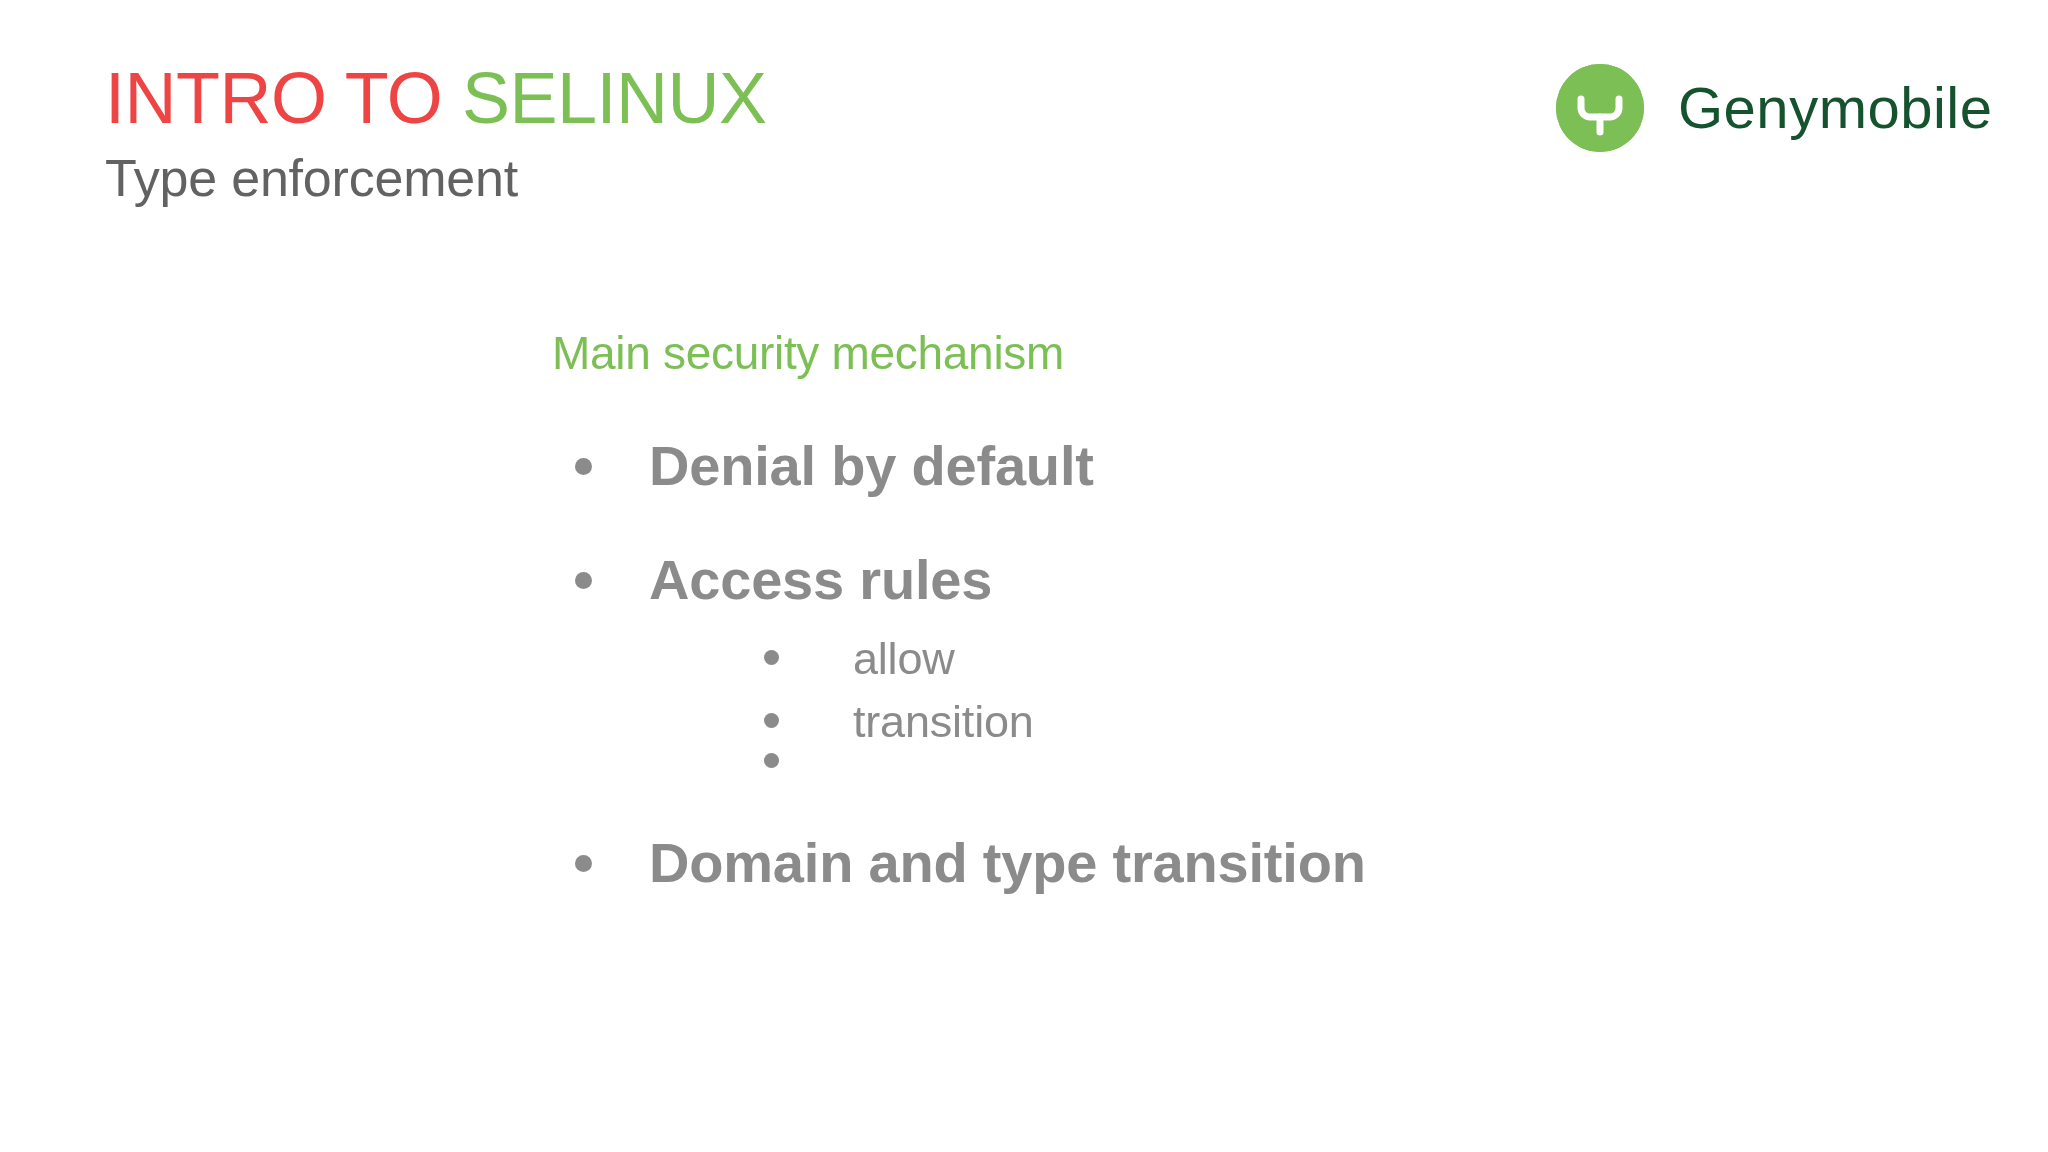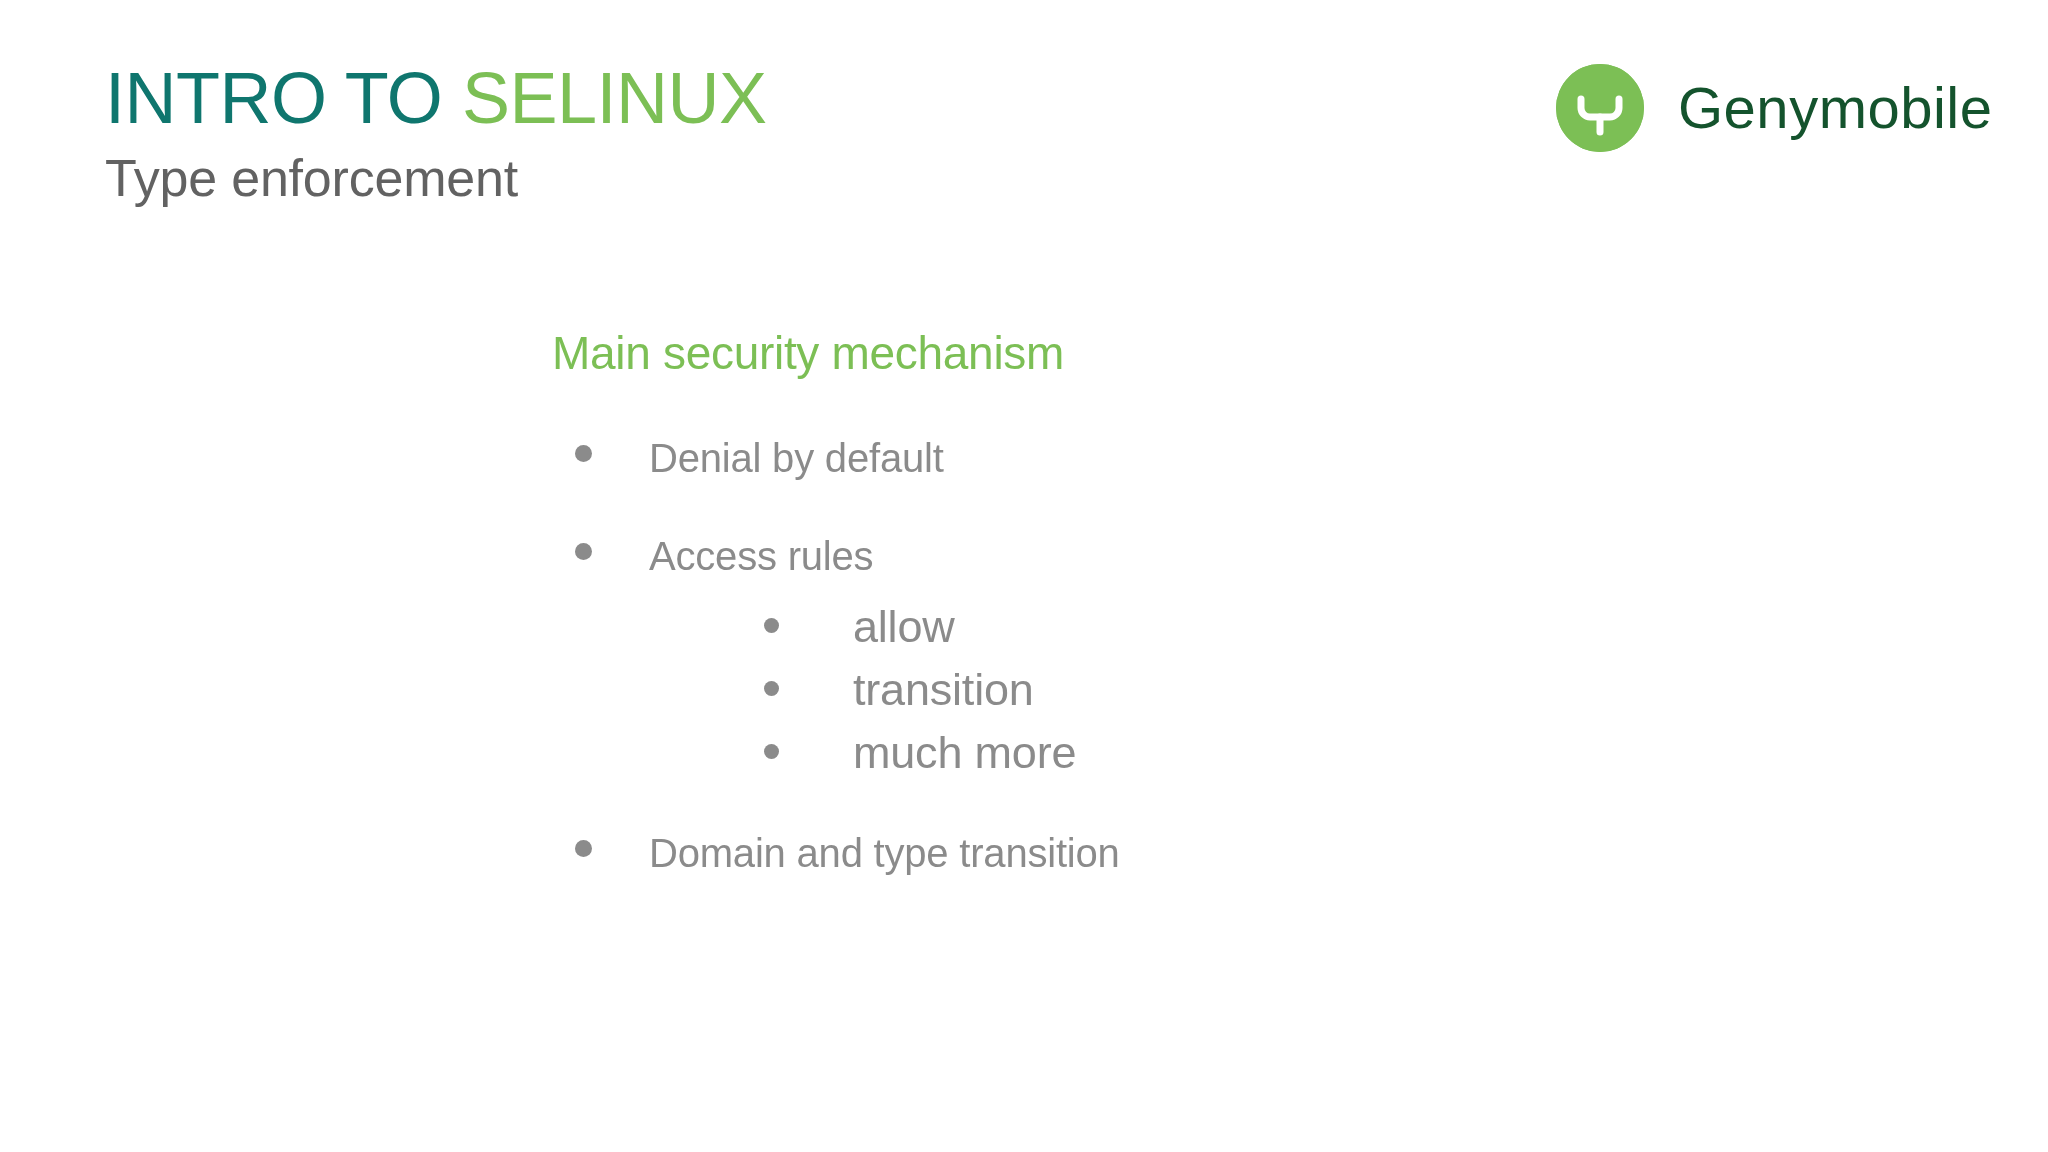--- a/index.html
+++ b/index.html
@@ -35,21 +35,21 @@
   }
 
   .slide-title {
     font-size: 72px;
     line-height: 1.0;
     font-weight: 400;
     letter-spacing: -0.5px;
     white-space: nowrap;
     margin: 0;
   }
-  .title-main   { color: #0f766e; }
+  .title-main   { color: #ef4444; }
   .title-accent { color: #7cbf55; }
 
   .slide-subtitle {
     margin: 0;
     padding-top: 18px;
     font-size: 52px;
     line-height: 1.0;
     font-weight: 400;
     color: #626262;
     letter-spacing: -0.2px;
@@ -121,23 +121,23 @@
     width: 17px;
     height: 17px;
     border-radius: 50%;
     background: #8b8b8b;
     position: relative;
     top: -10px;
     margin-right: 57px;
   }
 
   .bullet-text {
-    font-size: 40px;
-    line-height: 1.0;
-    font-weight: 400;
+    font-size: 56px;
+    line-height: 1.0;
+    font-weight: 700;
     color: #8b8b8b;
     letter-spacing: -0.2px;
     white-space: nowrap;
   }
 
   .sub-list {
     list-style: none;
     margin: 0;
     padding: 0;
     padding-left: 115px;
@@ -221,21 +221,20 @@
             <li class="sub-item">
               <span class="sub-dot"></span>
               <span class="sub-text">allow</span>
             </li>
             <li class="sub-item">
               <span class="sub-dot"></span>
               <span class="sub-text">transition</span>
             </li>
             <li class="sub-item">
               <span class="sub-dot"></span>
-              <span class="sub-text">much more</span>
             </li>
           </ul>
         </span>
       </li>
 
       <li class="bullet-item">
         <span class="bullet-dot"></span>
         <span class="group-block">
           <span class="bullet-text">Domain and type transition</span>
         </span>

